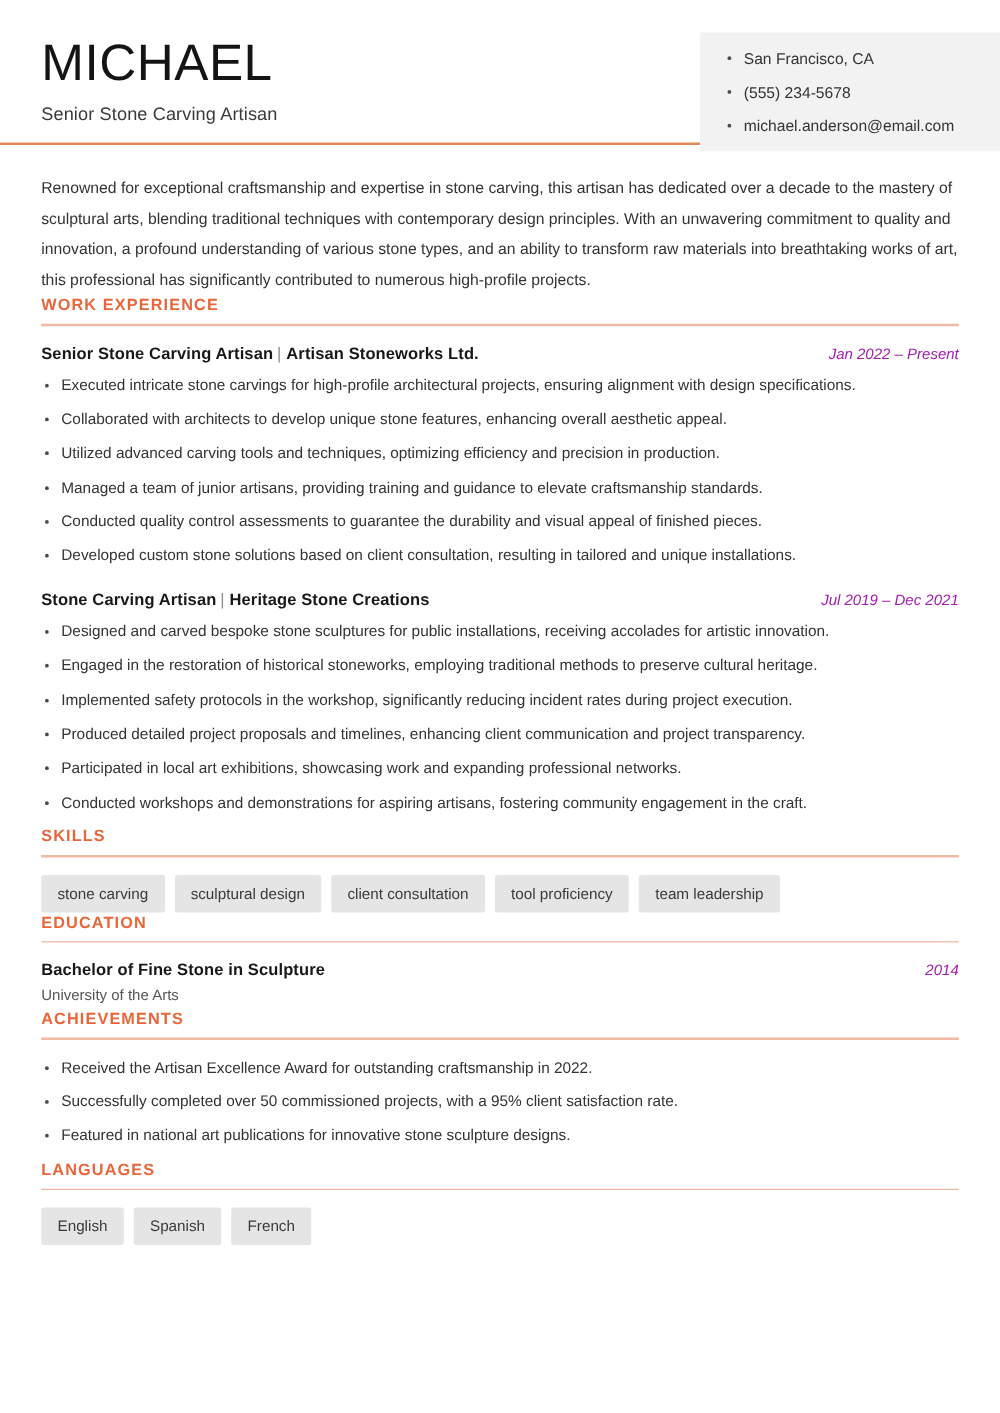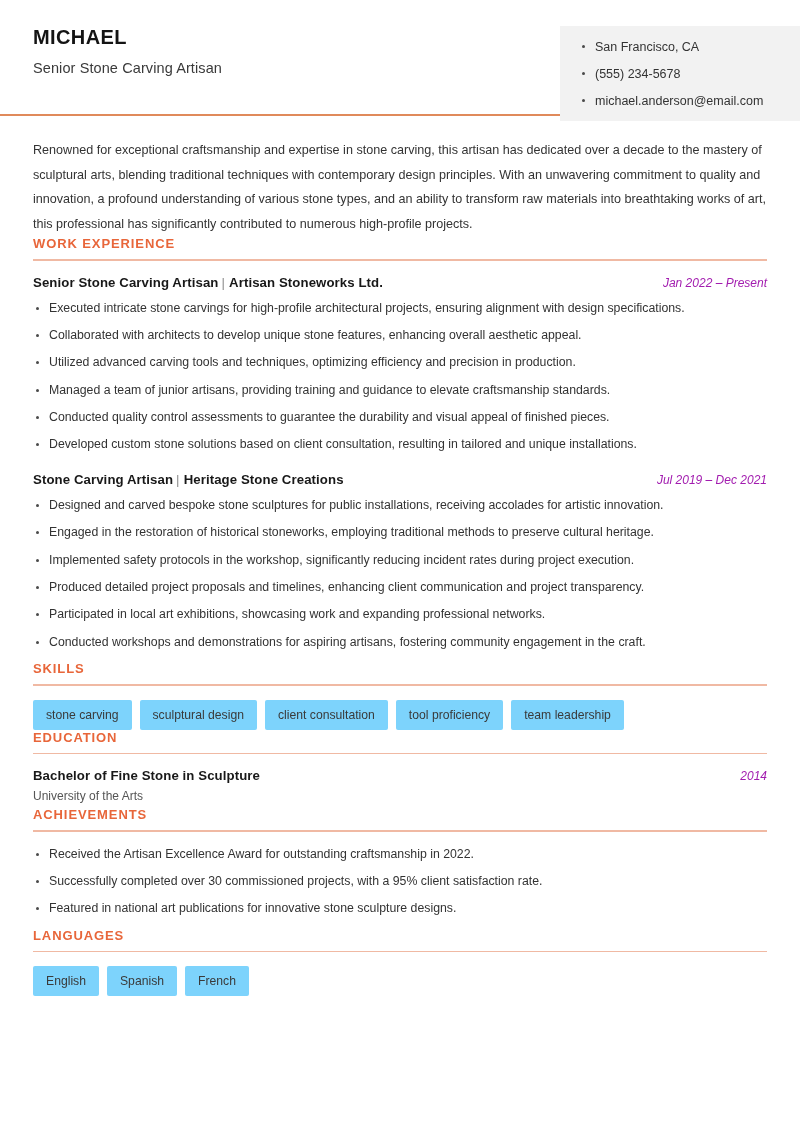--- a/index.html
+++ b/index.html
@@ -32,22 +32,22 @@
     justify-content: space-between;
     padding: 22px 0 0 0;
     height: 114px;
     box-sizing: border-box;
   }
   .identity {
     padding-left: 33px;
     padding-top: 4px;
   }
   .name-line {
-    font-size: 20px;
-    font-weight: bold;
+    font-size: 41px;
+    font-weight: normal;
     letter-spacing: 0.4px;
     line-height: 1.18;
     margin: 0;
   }
   .name-first { color: #141414; }
   .name-last  { color: #E8663A; }
   .job-title {
     margin-top: 10px;
     font-size: 14.5px;
     color: #3a3a3a;
@@ -176,21 +176,21 @@
   .entry + .entry { margin-top: 18px; }
 
   
   .chips {
     display: flex;
     flex-wrap: wrap;
     gap: 8px;
     margin-top: 2px;
   }
   .chip {
-    background: #7dd3fc;
+    background: #e5e5e5;
     border-radius: 2px;
     padding: 8px 13px;
     font-size: 12.2px;
     color: #3a3a3a;
     line-height: 1.15;
     white-space: nowrap;
   }
 
   
   .edu-sub {
@@ -288,21 +288,21 @@
         </div>
         <div class="edu-sub">University of the Arts</div>
       </div>
     </div>
 
     <div class="section achievements">
       <div class="section-title">ACHIEVEMENTS</div>
       <div class="section-rule"></div>
       <ul class="bullets">
         <li>Received the Artisan Excellence Award for outstanding craftsmanship in 2022.</li>
-        <li>Successfully completed over 30 commissioned projects, with a 95% client satisfaction rate.</li>
+        <li>Successfully completed over 50 commissioned projects, with a 95% client satisfaction rate.</li>
         <li>Featured in national art publications for innovative stone sculpture designs.</li>
       </ul>
     </div>
 
     <div class="section">
       <div class="section-title">LANGUAGES</div>
       <div class="section-rule"></div>
       <div class="chips">
         <span class="chip">English</span>
         <span class="chip">Spanish</span>

